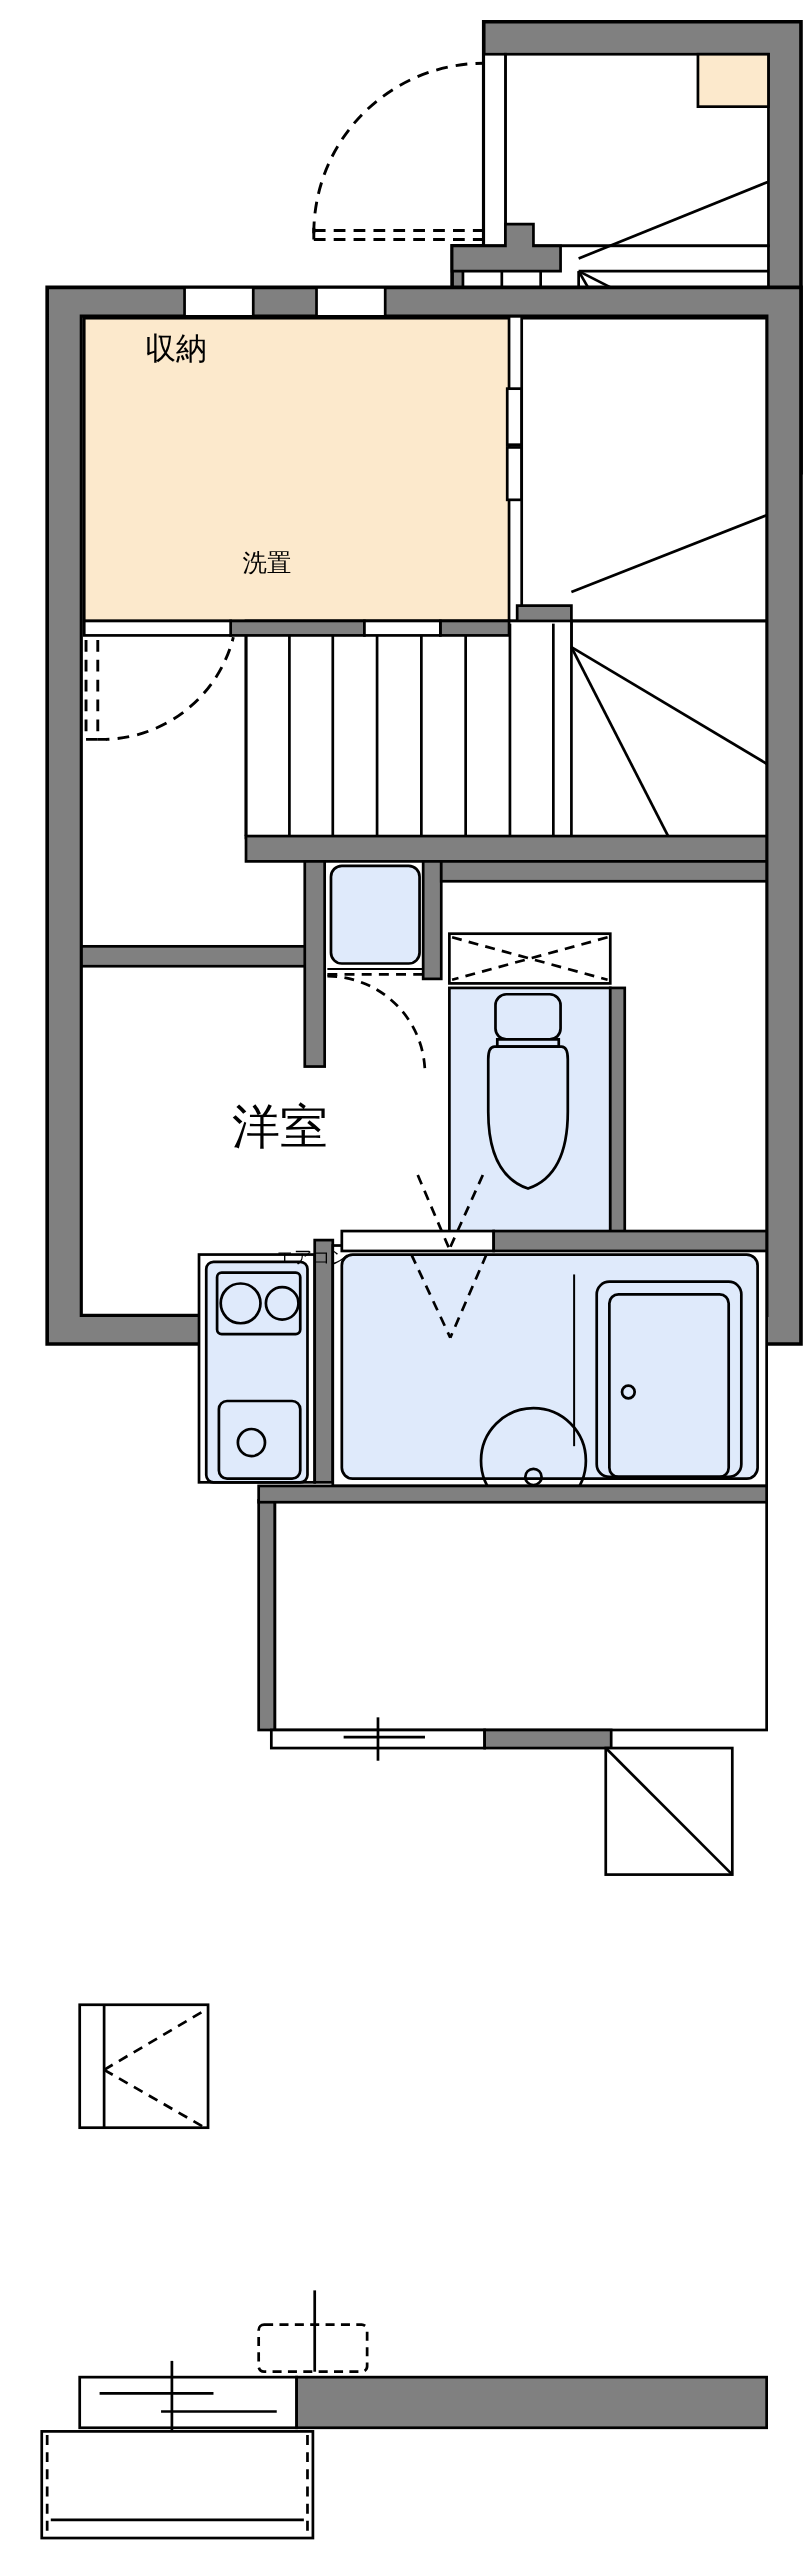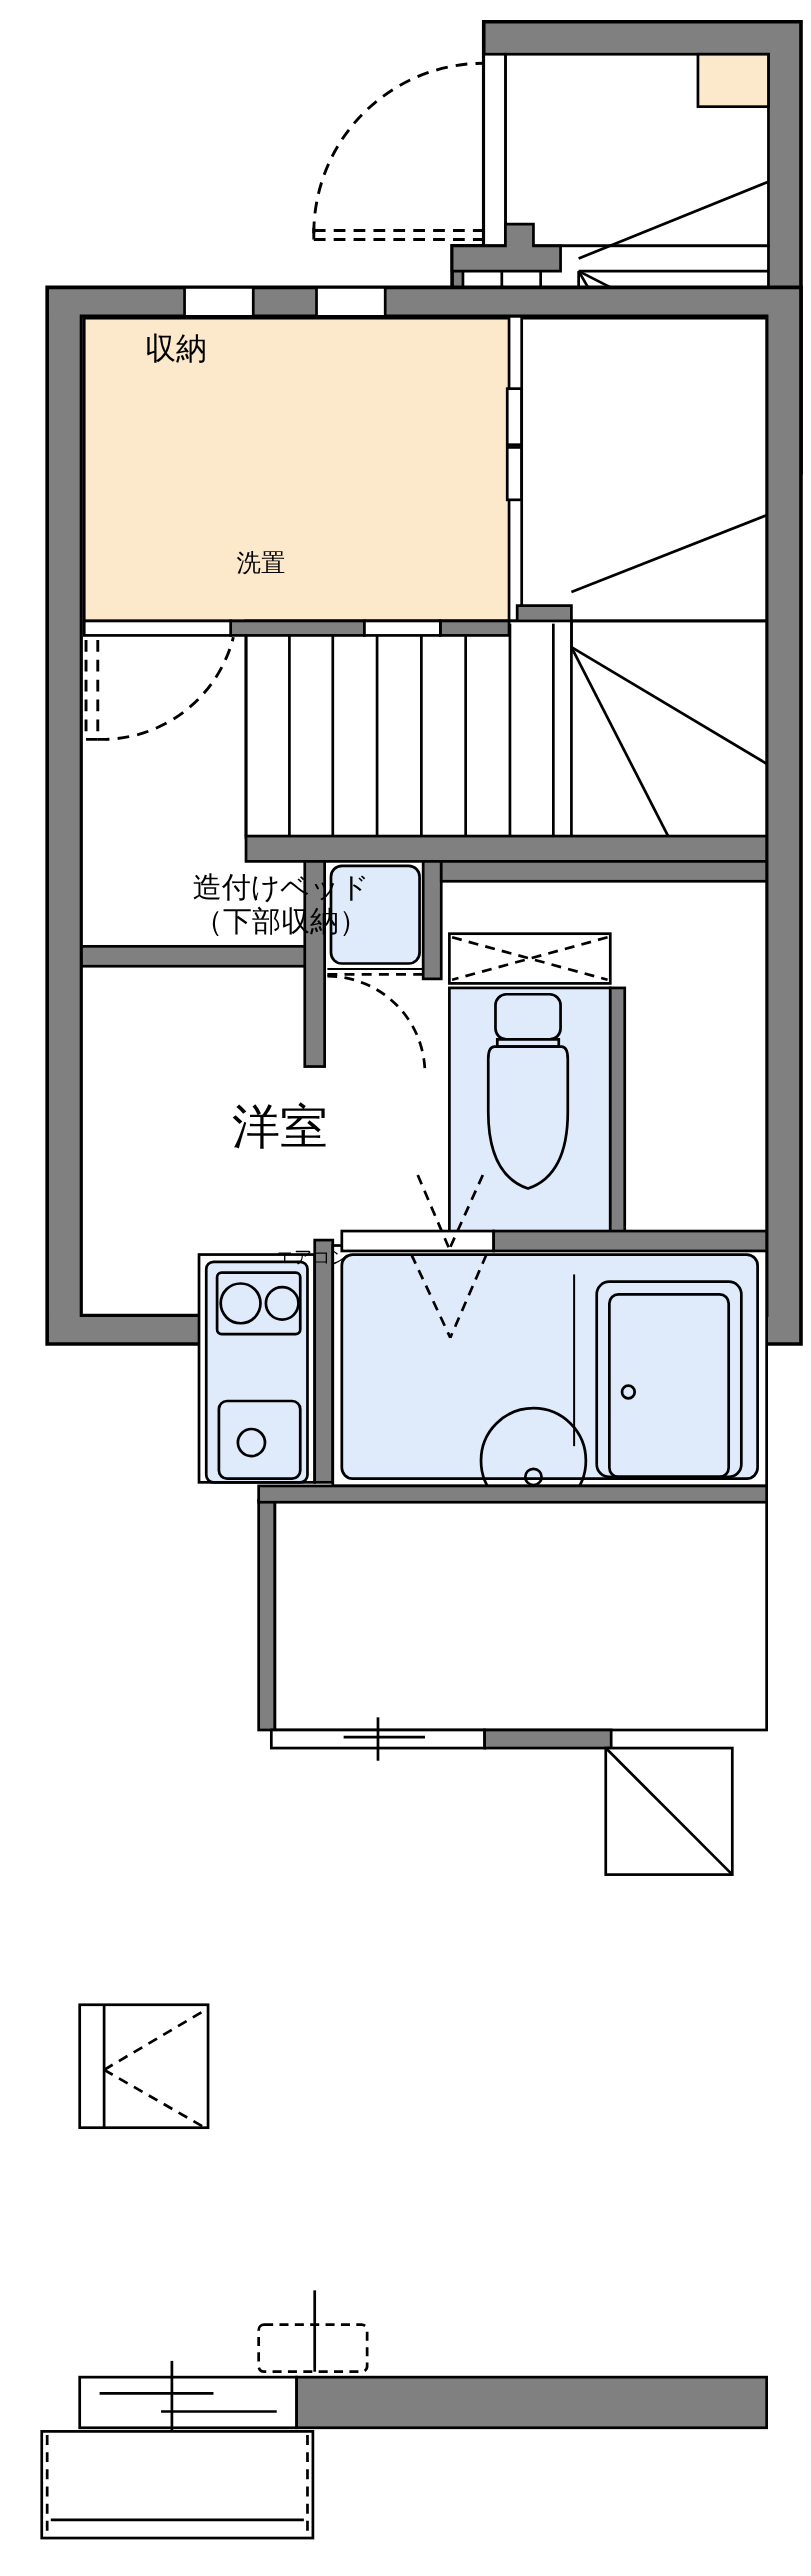--- a/index.html
+++ b/index.html
@@ -41,21 +41,21 @@
   .label {
     position: absolute;
     color: #000000;
     font-family: "Liberation Sans", sans-serif;
     text-align: center;
     white-space: nowrap;
     line-height: 1.18;
     user-select: none;
   }
   #label-storage   { left: 90px; top: 331px;  width: 172px; font-size: 31px; }
-  #label-washer    { left: 224px; top: 549px;  width: 74px;  font-size: 24.4px; }
+  #label-washer    { left: 230px; top: 549px;  width: 74px;  font-size: 24.4px; }
   #label-bed       { left: 159px; top: 870px;  width: 244px; font-size: 29px; }
   #label-room-name { left: 194px; top: 1099px; width: 172px; font-size: 48px; }
   #label-room-area { left: 161px; top: 1142px; width: 240px; font-size: 30px; }
   #label-aircon    { left: 262px; top: 1247px; width: 101px; font-size: 18px; }
   .sup { font-size: 0.62em; vertical-align: super; }
 </style>
 </head>
 <body>
 
 <div id="plan">
@@ -263,24 +263,20 @@
         <line class="line" x1="56" y1="2788" x2="336" y2="2788"></line>
       </g>
 
     </g>
   </svg>
 
   <div class="label" id="label-storage">収納</div>
 
   <div class="label" id="label-washer">洗置</div>
 
-  <div class="label" id="label-bed">
-    <div>造付けベッド</div>
-    <div>（下部収納）</div>
-  </div>
 
   <div class="label" id="label-room-name">洋室</div>
 
 
   <div class="label" id="label-aircon">エアコン</div>
 
 </div>
 
 
 </body></html>

